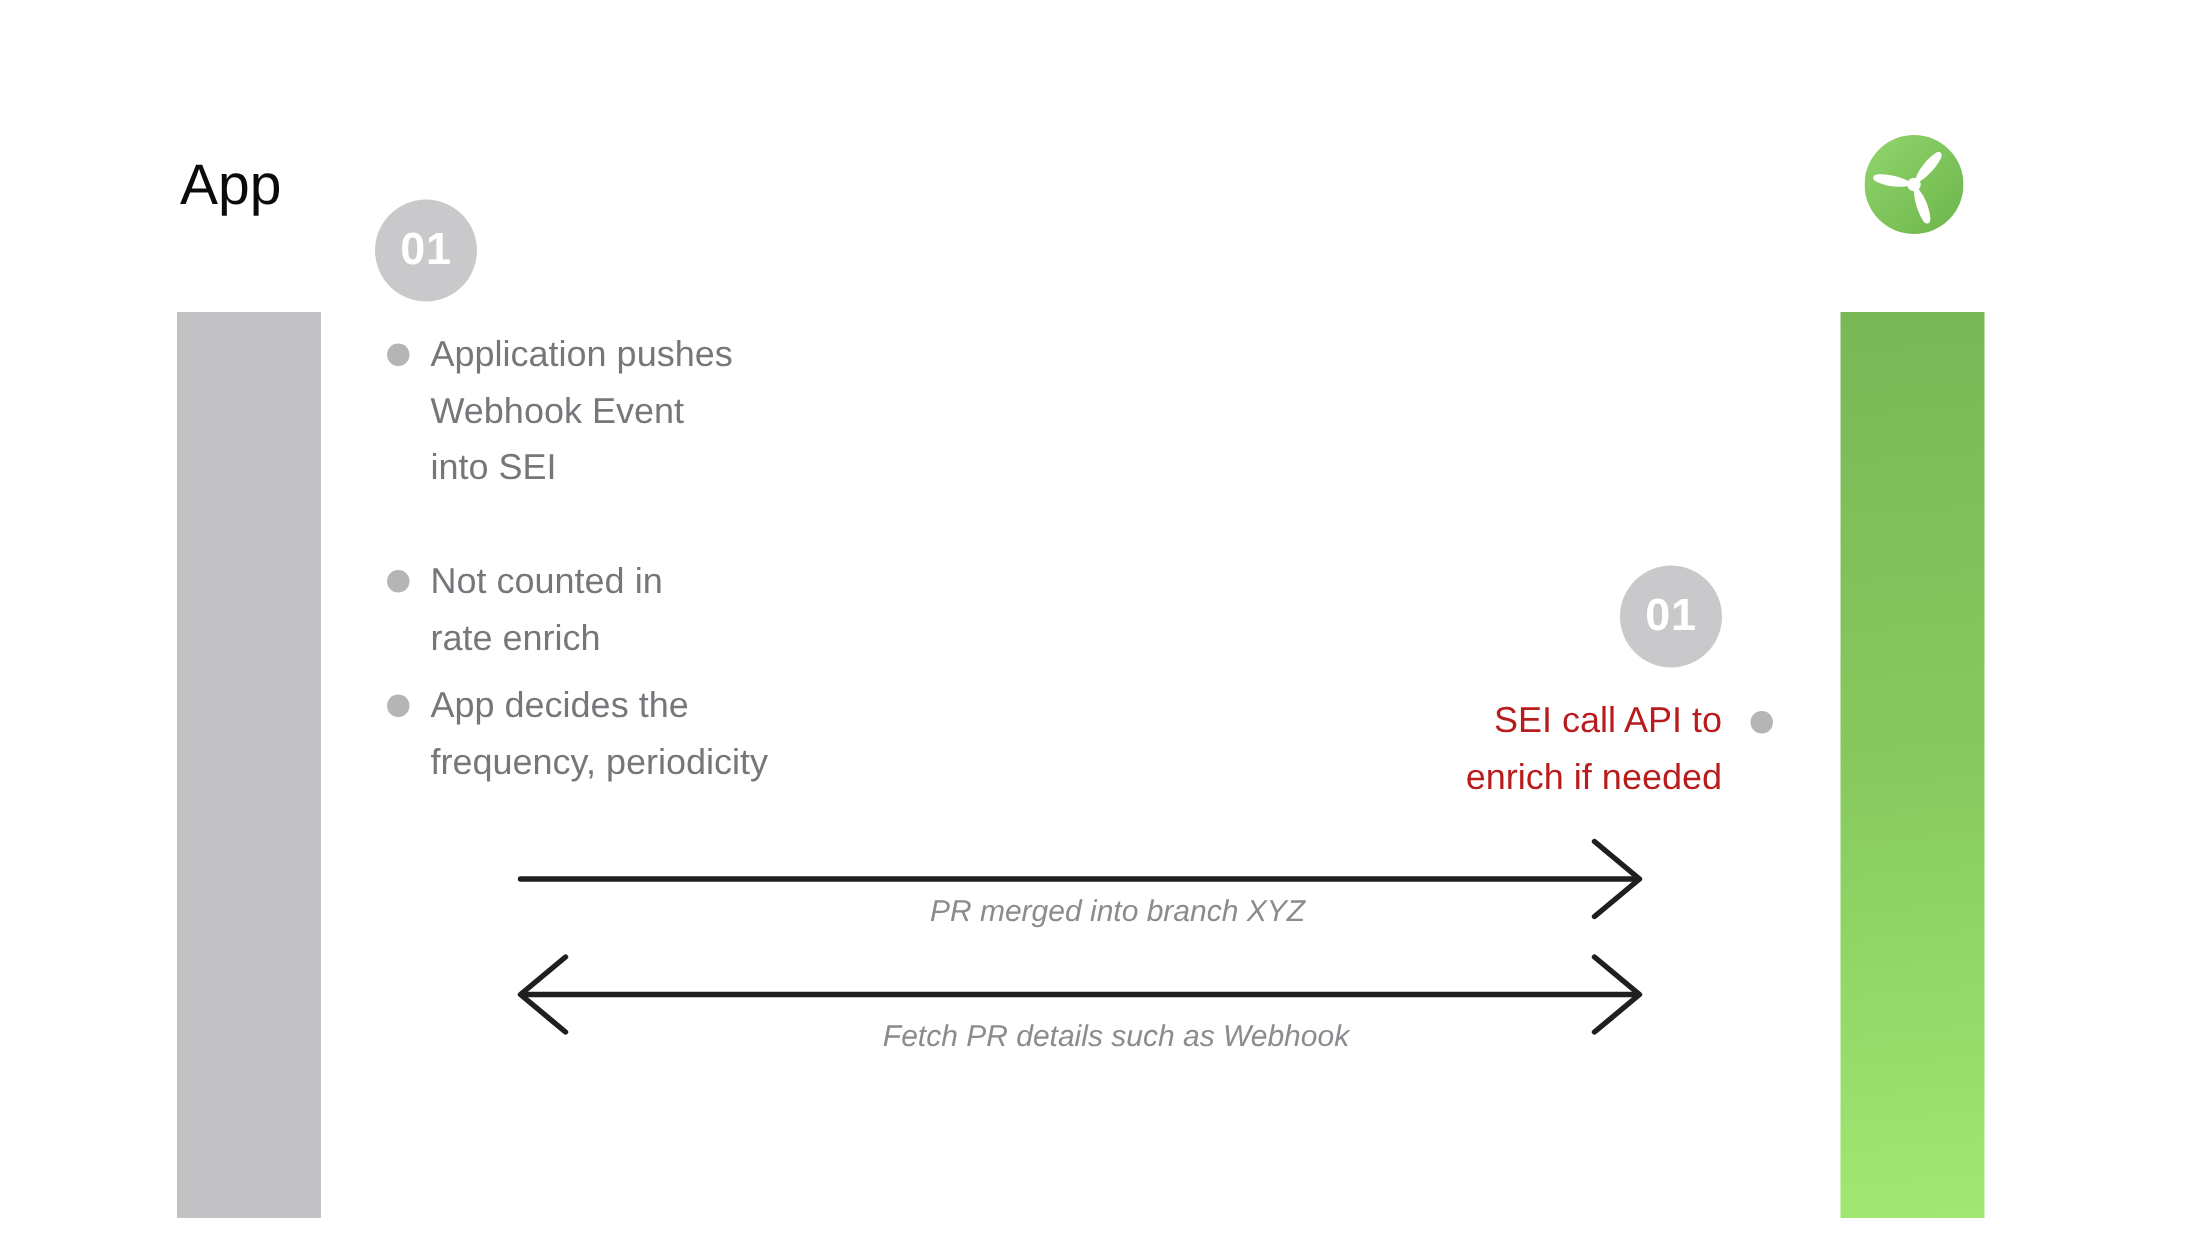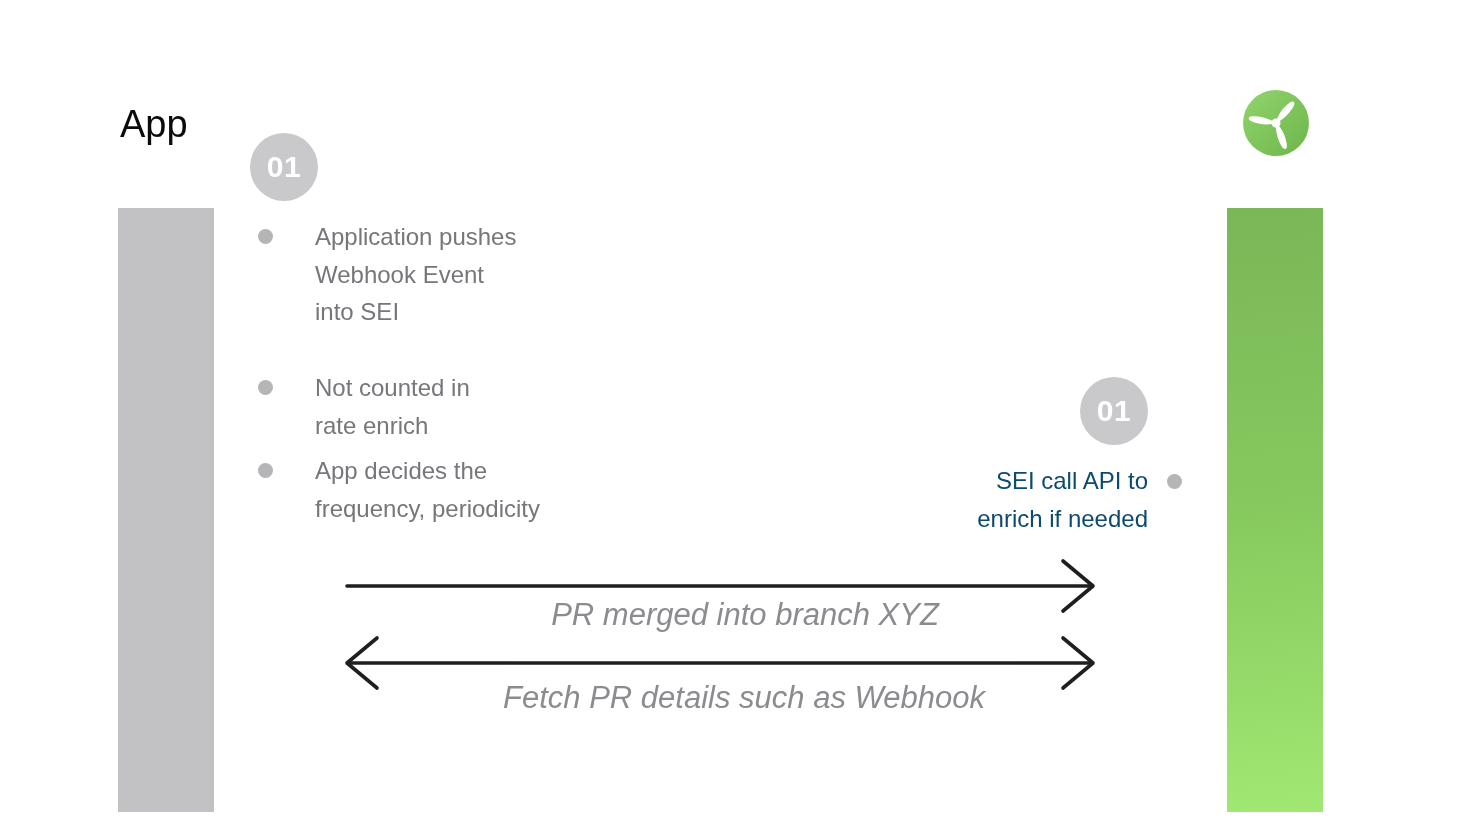--- a/index.html
+++ b/index.html
@@ -63,21 +63,20 @@
     letter-spacing: 0.5px;
   }
   .badge-01 { left: 250px; top: 133px; }
   .badge-02 { left: 1080px; top: 377px; }
 
   .bullet-item {
     position: absolute;
     left: 258px;
     display: flex;
     align-items: flex-start;
-    gap: 28px;
   }
   .bullet-1 { top: 218px; }
   .bullet-2 { top: 369px; }
   .bullet-3 { top: 452px; justify-content: center; }
 
   .bullet-dot {
     width: 15px;
     height: 15px;
     border-radius: 50%;
     background: #b5b5b8;
@@ -94,21 +93,21 @@
   }
 
   .right-note-text {
     position: absolute;
     left: 908px;
     top: 462px;
     width: 240px;
     text-align: right;
     font-size: 24px;
     line-height: 37.5px;
-    color: #0c4a6e;
+    color: #b91c1c;
     white-space: pre-line;
   }
 
   .right-note-dot {
     position: absolute;
     left: 1167px;
     top: 474px;
     width: 15px;
     height: 15px;
     border-radius: 50%;
@@ -122,21 +121,21 @@
     height: 56px;
   }
   .arrow-1 { top: 558px; }
   .arrow-2 { top: 635px; }
 
   .arrow-label {
     position: absolute;
     width: 700px;
     text-align: center;
     font-style: italic;
-    font-size: 31px;
+    font-size: 20px;
     color: #8b8b90;
   }
   .label-1 { left: 395px; top: 597px; }
   .label-2 { left: 394px; top: 680px; }
 </style>
 </head>
 <body>
 
 <div class="canvas">
 

